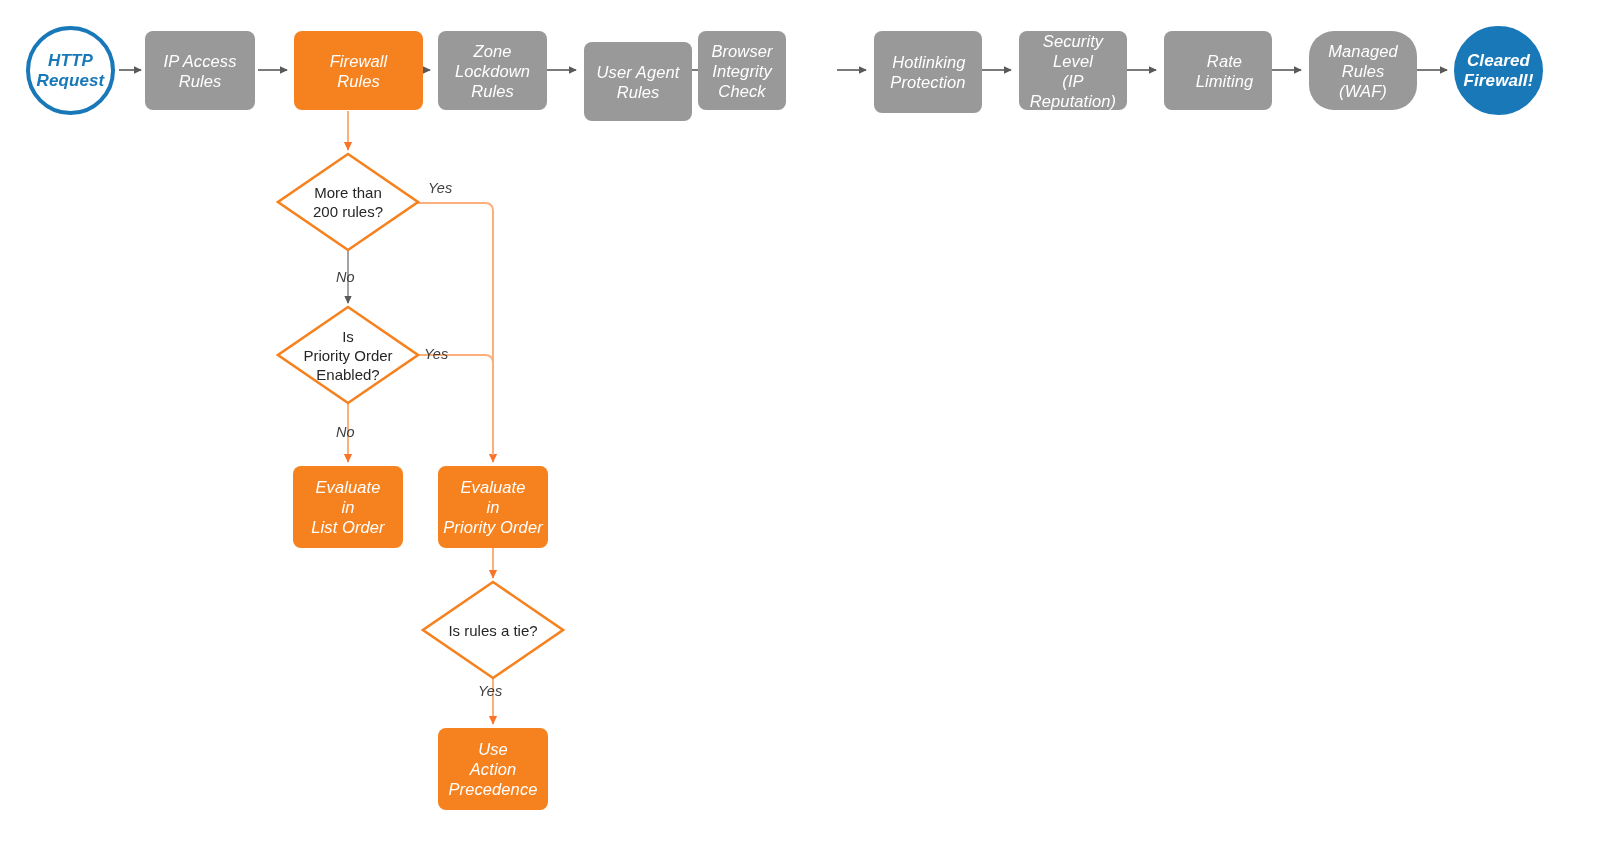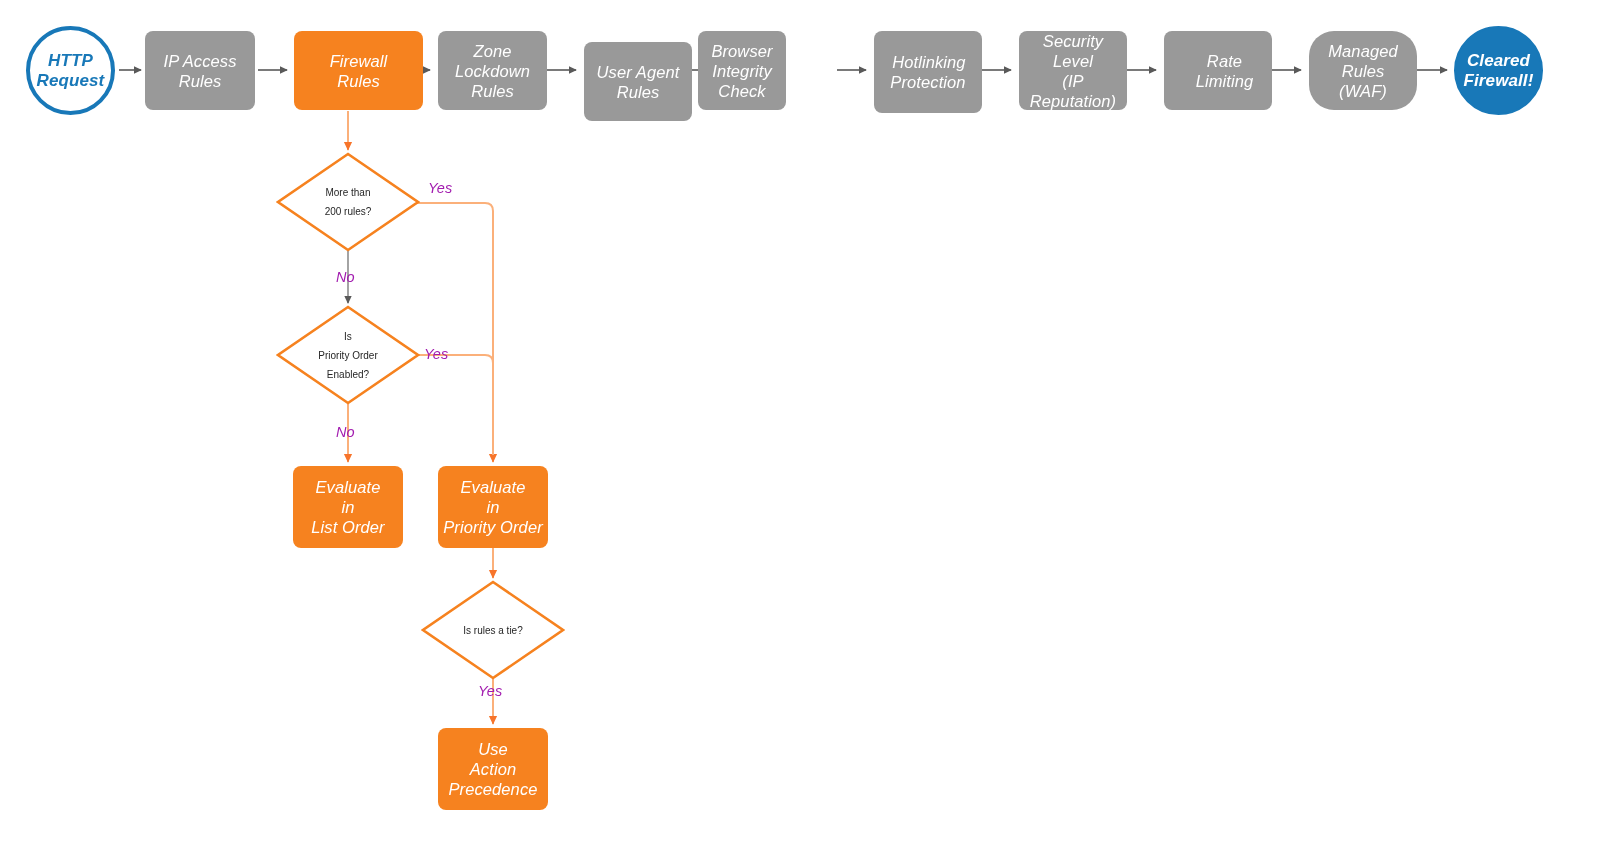--- a/index.html
+++ b/index.html
@@ -62,40 +62,40 @@
   }
   .terminator.filled {
     background: #1878B8;
     border: 2px solid #1878B8;
     color: #ffffff;
   }
 
   .decision {
     background: transparent;
     color: #262626;
-    font-size: 10px;
+    font-size: 15px;
     line-height: 19px;
   }
   .decision .dia-shape {
     position: absolute;
     left: 0; top: 0;
     width: 100%; height: 100%;
   }
   .decision .dia-label {
     position: relative;
     z-index: 2;
     padding: 0 6px;
   }
 
   
   .elabel {
     position: absolute;
     font-size: 14.5px;
     font-style: italic;
-    color: #a21caf;
+    color: #404040;
     white-space: nowrap;
   }
 </style>
 </head>
 <body>
 
 <div id="canvas">
 
   <svg id="wires" viewBox="0 0 1600 858" xmlns="http://www.w3.org/2000/svg">
     <defs>

